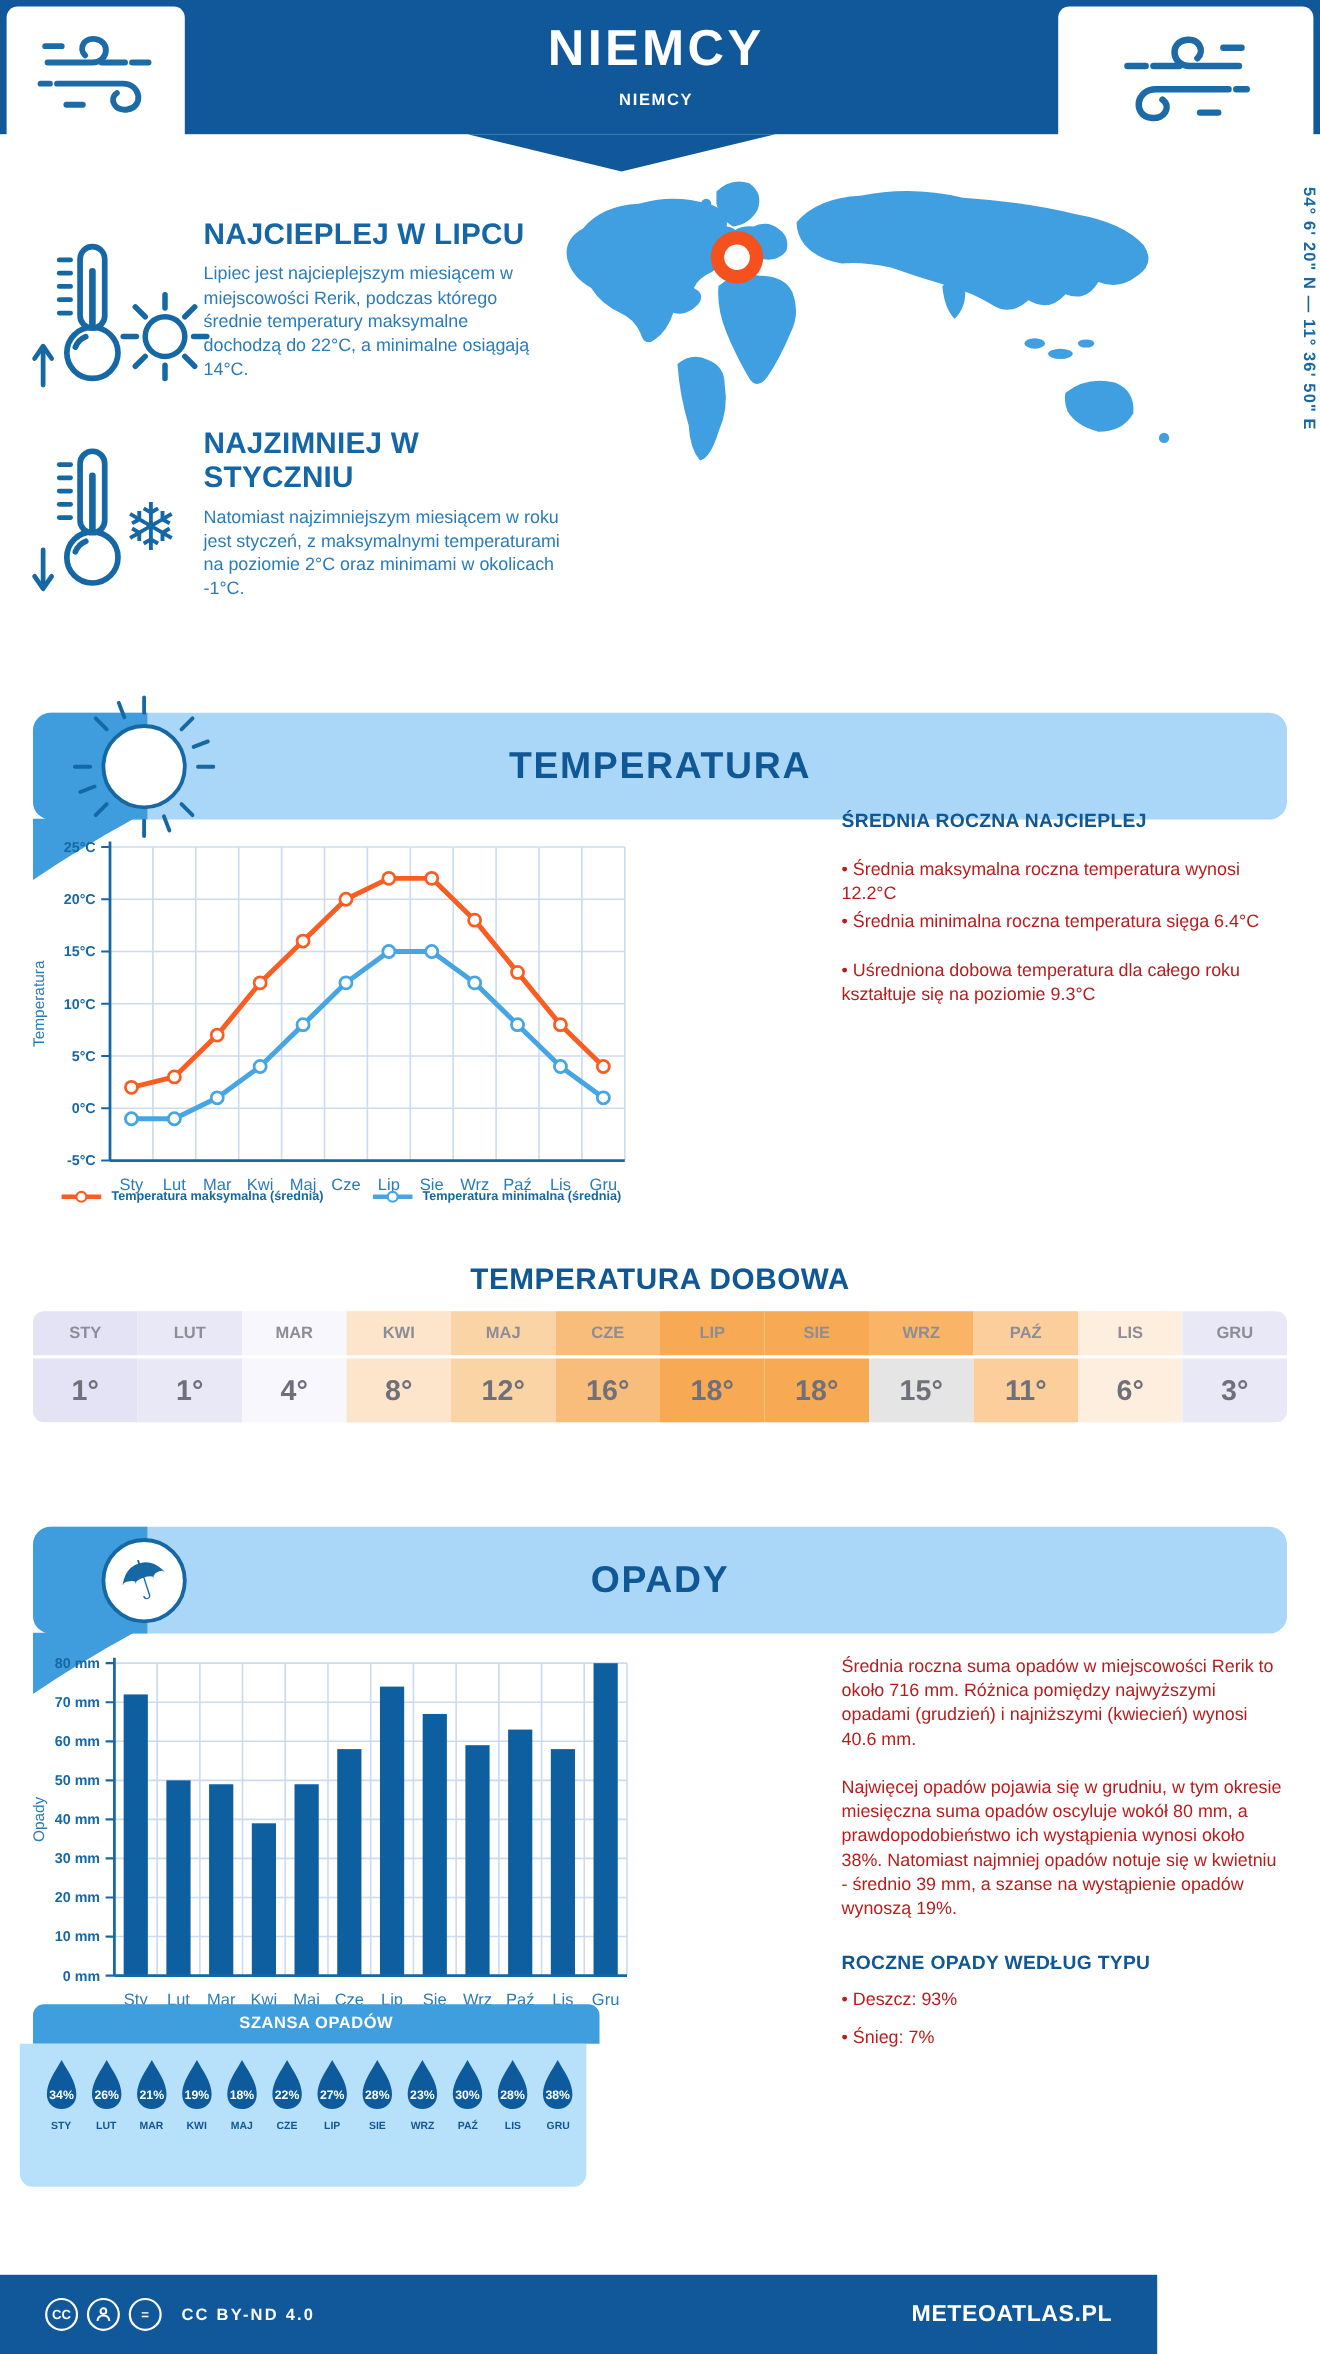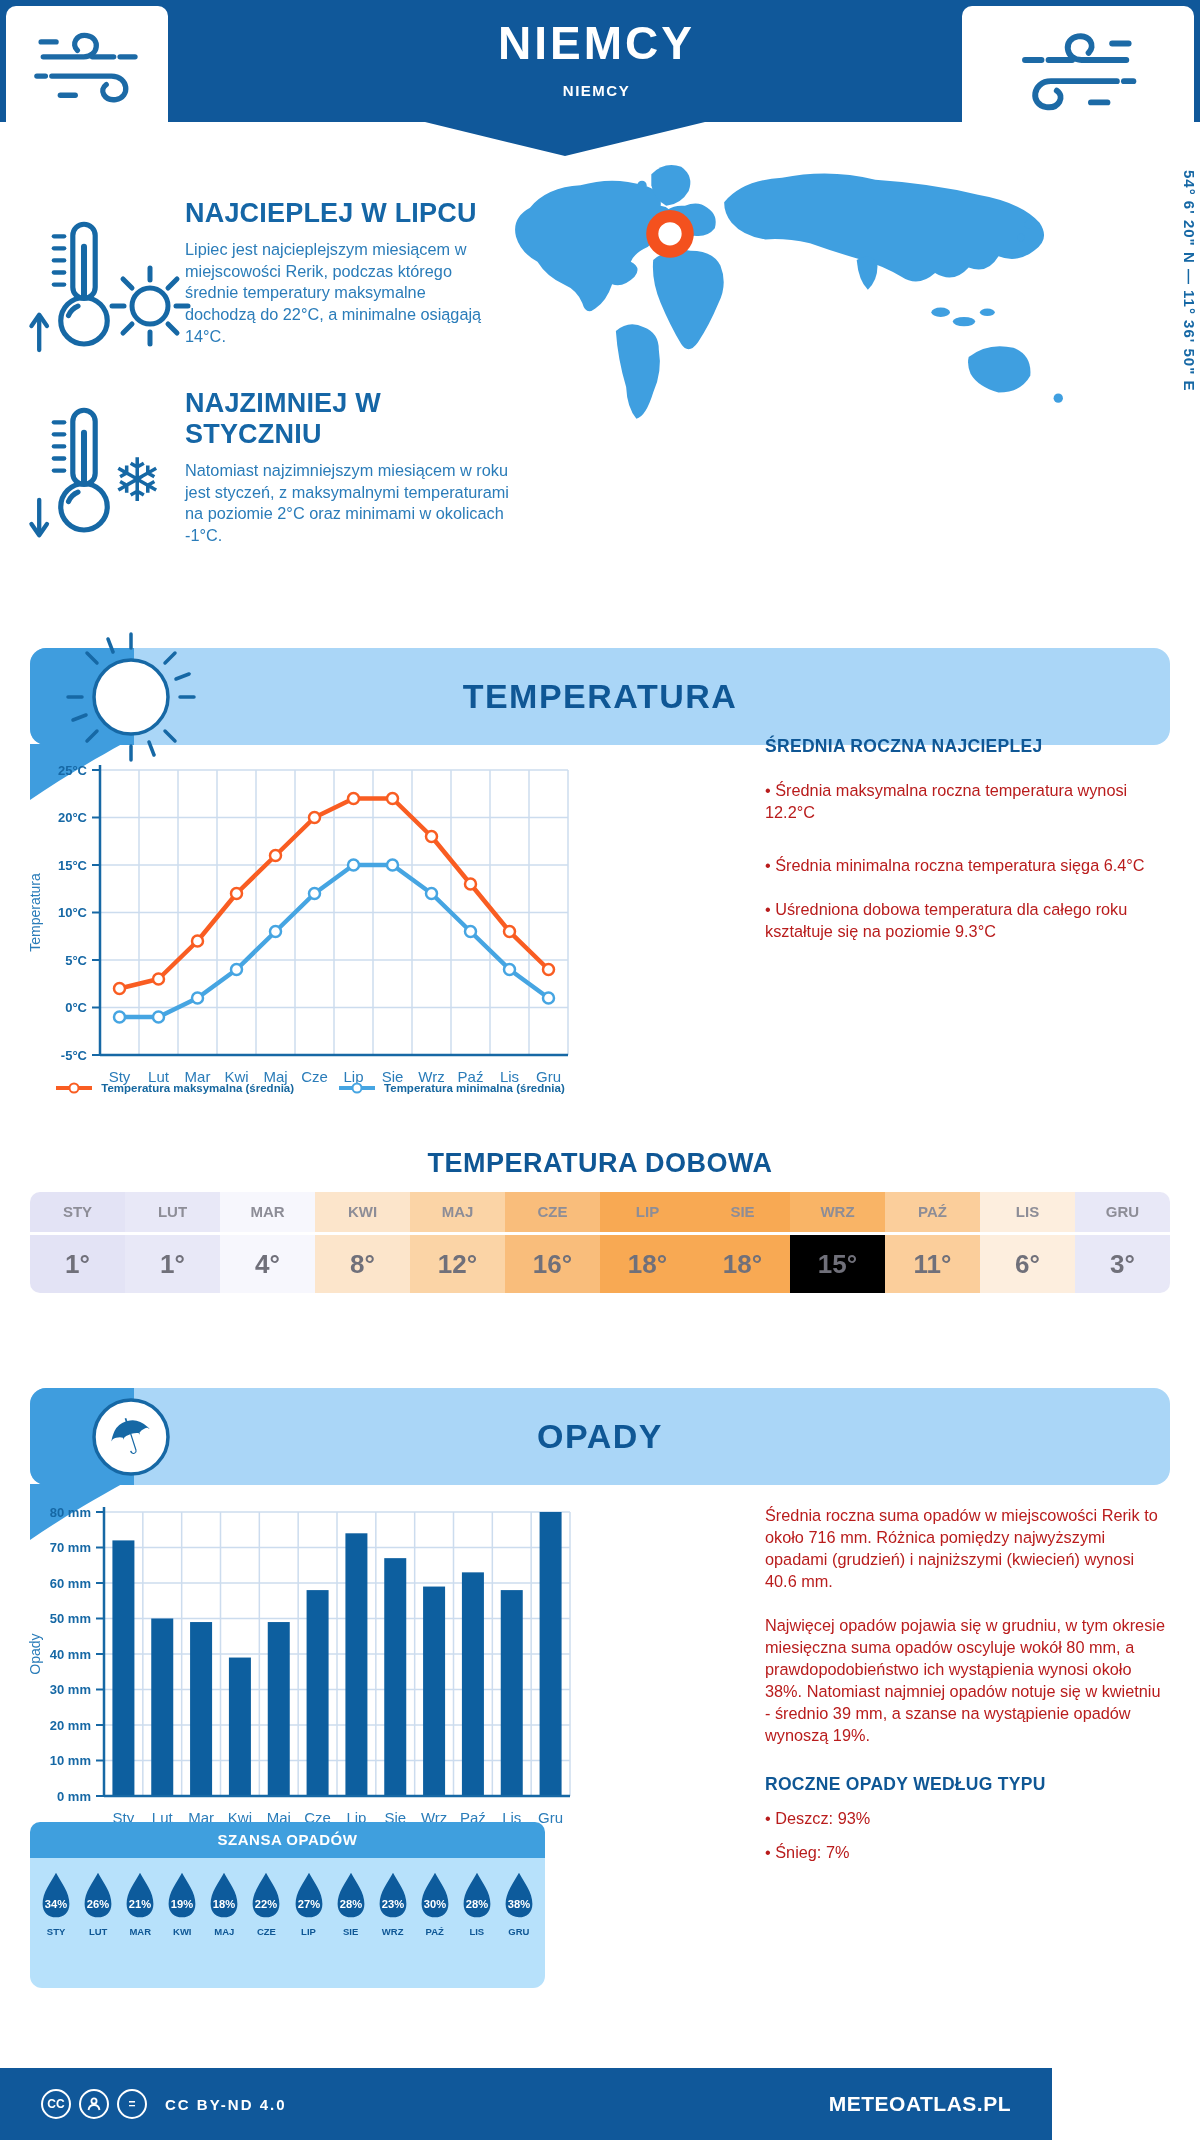--- a/index.html
+++ b/index.html
@@ -50,22 +50,22 @@
 
   
   .daily-table { position:absolute; left:30px; top:1192px; width:1140px; display:flex; }
   .daily-col { flex:1; display:flex; flex-direction:column; }
   .daily-col .m { height:40px; line-height:40px; text-align:center; font-size:15px; font-weight:700; color:#8d8d97; margin-bottom:3px; }
   .daily-col .v { height:58px; line-height:58px; text-align:center; font-size:26px; font-weight:700; color:#70707a; }
 
   
   .chance-banner { position:absolute; left:30px; top:1822px; width:515px; height:36px; background:#3f9fde;
     border-radius:10px 10px 0 0; color:#fff; text-align:center; line-height:36px; font-size:15px; font-weight:800; letter-spacing:0.5px; }
-  .chance-box { position:absolute; left:30px; top:1858px; width:515px; height:130px; background:#b7e1fb;
-    border-radius:0 0 12px 12px; display:flex; padding:12px 5px 0 5px;justify-content:space-between; }
+  .chance-box { position:absolute; left:18px; top:1858px; width:515px; height:130px; background:#b7e1fb;
+    border-radius:0 0 12px 12px; display:flex; padding:12px 5px 0 17px;justify-content:space-between; }
   .chance-item { flex:1; text-align:center; }
   .chance-item .mon { margin-top:2px; font-size:9.5px; font-weight:700; color:#0f5795; }
 
   
   .footer { position:absolute; left:0; top:2068px; width:1052px; height:72px; background:#10589a;
     display:flex; align-items:center; padding:0 41px; }
   .cc-circle { width:30px; height:30px; border:2px solid #fff; border-radius:50%; color:#fff;
     display:flex; align-items:center; justify-content:center; font-size:12px; font-weight:700; margin-right:8px; }
   .license { margin-left:10px; color:#fff; font-size:15px; font-weight:700; letter-spacing:2px; }
   .brand { margin-left:auto; color:#fff; font-size:21px; font-weight:800; letter-spacing:0.5px; }
@@ -303,21 +303,21 @@
           <circle cx="19" cy="6" r="4.5" fill="#fff" stroke="#46a5e2" stroke-width="2"></circle>
         </svg>
        <span>Temperatura minimalna (średnia)</span>
       </span>
     </div>
 
   <div style="position:absolute; left:765px; top:736px; width:402px;">
     <div class="col-heading">ŚREDNIA ROCZNA NAJCIEPLEJ</div>
     <div id="annual-bullets">
         <p class="col-text" style="margin-top:22px;">• Średnia maksymalna roczna temperatura wynosi 12.2°C</p>
-        <p class="col-text" style="margin-top:31px;">• Średnia minimalna roczna temperatura sięga 6.4°C</p>
+        <p class="col-text" style="margin-top:4px;">• Średnia minimalna roczna temperatura sięga 6.4°C</p>
         <p class="col-text" style="margin-top:22px;">• Uśredniona dobowa temperatura dla całego roku kształtuje się na poziomie 9.3°C</p>
       </div>
   </div>
 
   <div class="center-heading" style="top:1148px;">TEMPERATURA DOBOWA</div>
 
   <div class="daily-table" id="daily-table">
       <div class="daily-col">
     <div class="m" style="background:#e3e3f5; border-radius:10px 0 0 0;">STY</div>
     <div class="v" style="background:#e3e3f5; border-radius:0 0 0 10px;">1°</div>
@@ -345,21 +345,21 @@
       <div class="daily-col">
     <div class="m" style="background:#f8a953; border-radius:0 0 0 0;">LIP</div>
     <div class="v" style="background:#f8a953; border-radius:0 0 0 0;">18°</div>
   </div>
       <div class="daily-col">
     <div class="m" style="background:#f8a953; border-radius:0 0 0 0;">SIE</div>
     <div class="v" style="background:#f8a953; border-radius:0 0 0 0;">18°</div>
   </div>
       <div class="daily-col">
     <div class="m" style="background:#f9b466; border-radius:0 0 0 0;">WRZ</div>
-    <div class="v" style="background:#000000; border-radius:0 0 0 0;">15°</div>
+    <div class="v" style="background:#e5e5e5; border-radius:0 0 0 0;">15°</div>
   </div>
       <div class="daily-col">
     <div class="m" style="background:#fbce9b; border-radius:0 0 0 0;">PAŹ</div>
     <div class="v" style="background:#fbce9b; border-radius:0 0 0 0;">11°</div>
   </div>
       <div class="daily-col">
     <div class="m" style="background:#fdeede; border-radius:0 0 0 0;">LIS</div>
     <div class="v" style="background:#fdeede; border-radius:0 0 0 0;">6°</div>
   </div>
       <div class="daily-col">

